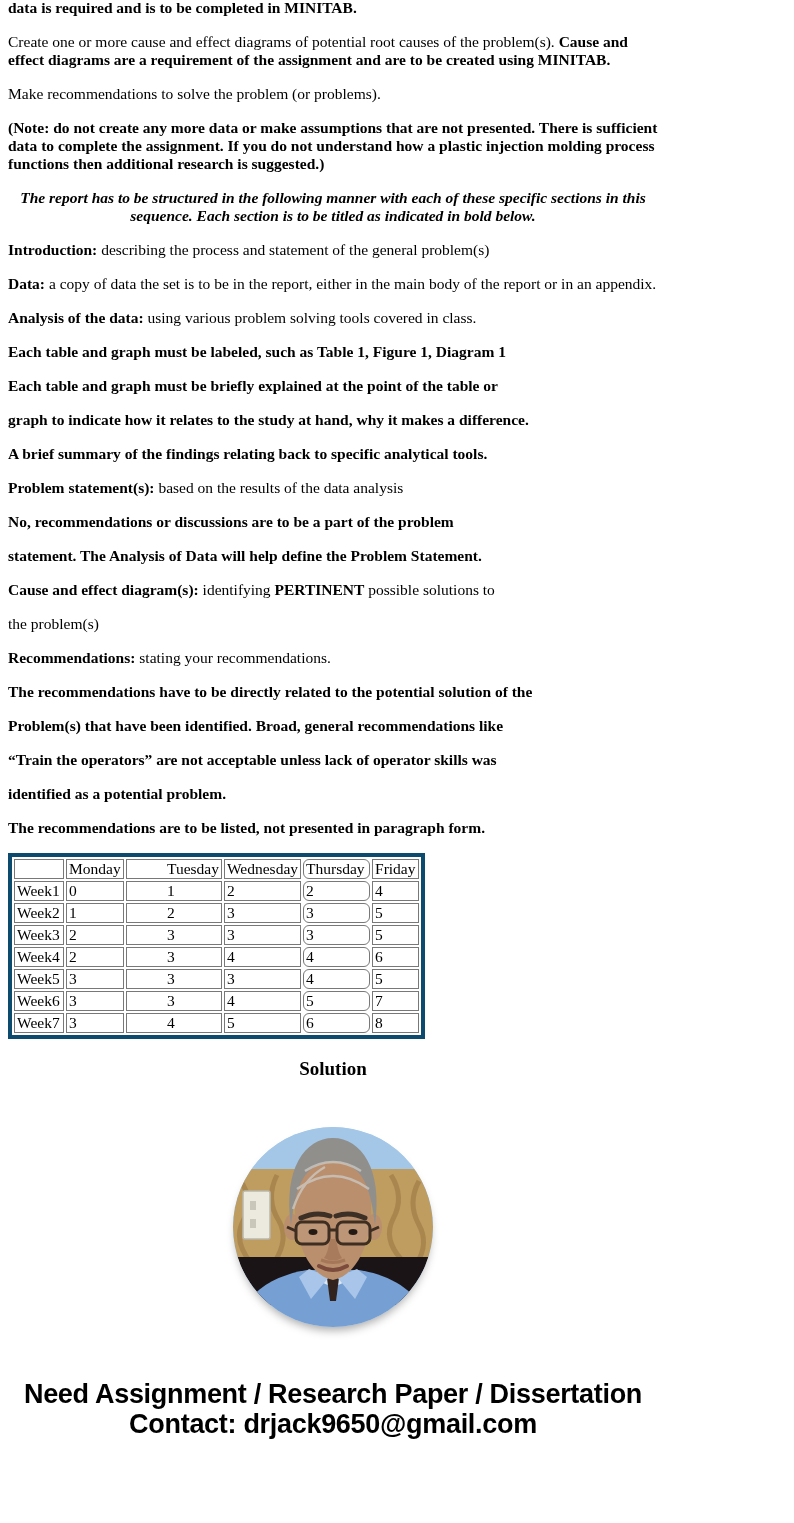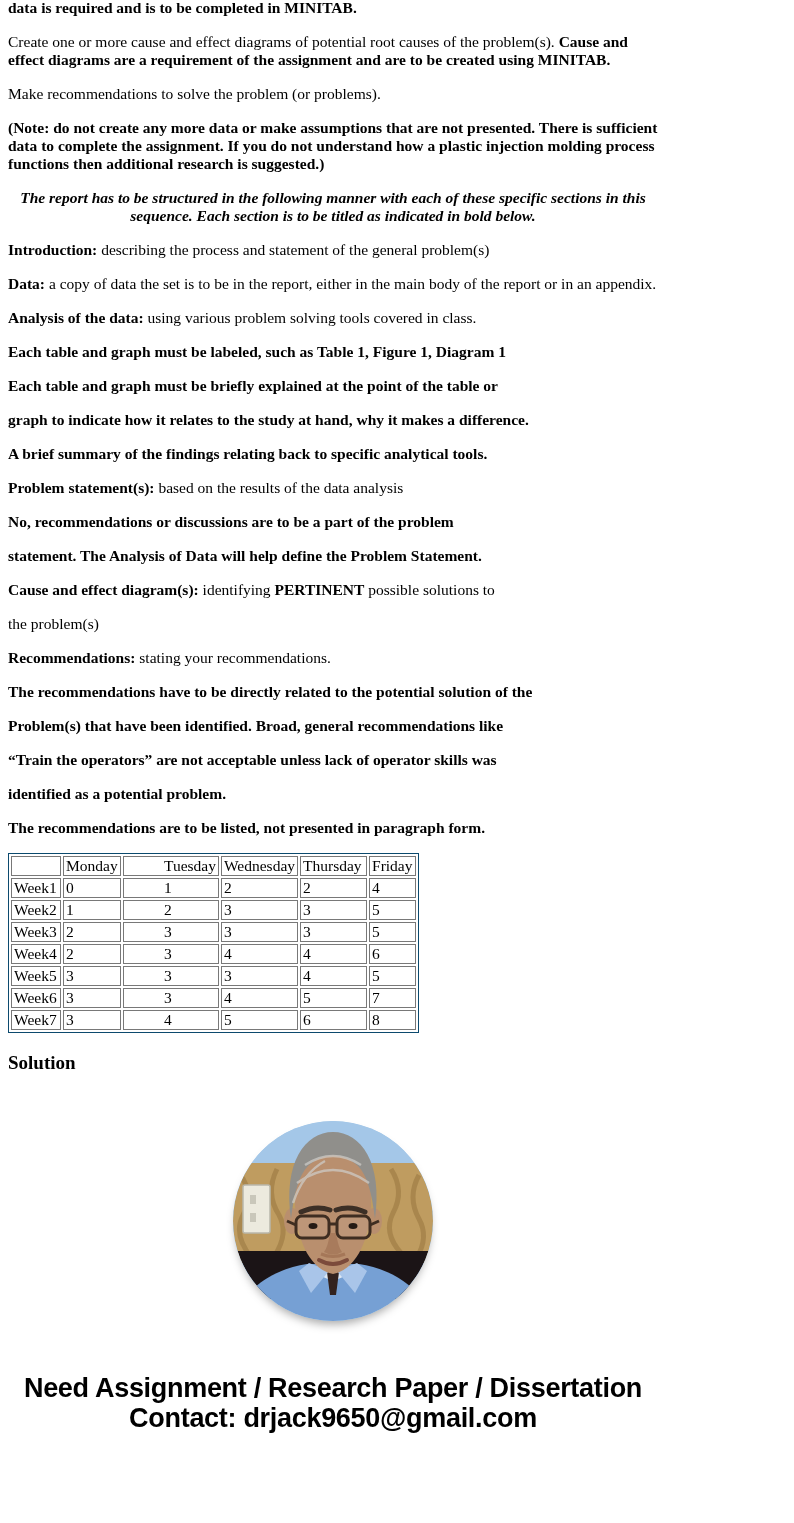--- a/index.html
+++ b/index.html
@@ -13,40 +13,41 @@
   .doc p{margin:16px 0;}
   p.first{margin-top:-1px;}
   .b{font-weight:bold;}
   .bi{font-weight:bold;font-style:italic;text-align:center;}
   .ind{margin-left:20px;}
   .ind2{margin-left:23px;}
   .gap{margin-top:50px;}
 
   table.data{
     border-collapse:separate; border-spacing:2px;
-    border:1px solid #0c4a6e;
+    border:4px solid #0c4a6e;
     margin:16px 0 0 0;
   }
   table.data td{
     border:1px solid #787878;
     padding:0 2px;
     font-size:15.5px; line-height:18px;
     vertical-align:top; text-align:left;
     white-space:nowrap;
   }
   table.data td:nth-child(1){width:44px;}
   table.data td:nth-child(2){width:52px;}
   table.data td:nth-child(3){width:51px;padding-left:40px;}
   table.data td:nth-child(4){width:71px;}
-  table.data td:nth-child(5){width:61px;}
+  table.data td:nth-child(5){width:61px;border-radius:6px;}
   table.data td:nth-child(6){width:41px;margin-top:9px;}
 
   h3.solution{
     font-size:19px; line-height:20px; font-weight:bold;
     margin:20px 0 0 0;
+    text-align:center;
   }
 
   .photo-wrap{margin-top:48px; display:flex; justify-content:center;}
   .photo-circle{
     width:200px; height:200px; border-radius:50%; overflow:hidden;
     box-shadow:0 6px 10px -3px rgba(0,0,0,0.35);
     background:#a6c9e8;
   }
 
   .footer{

